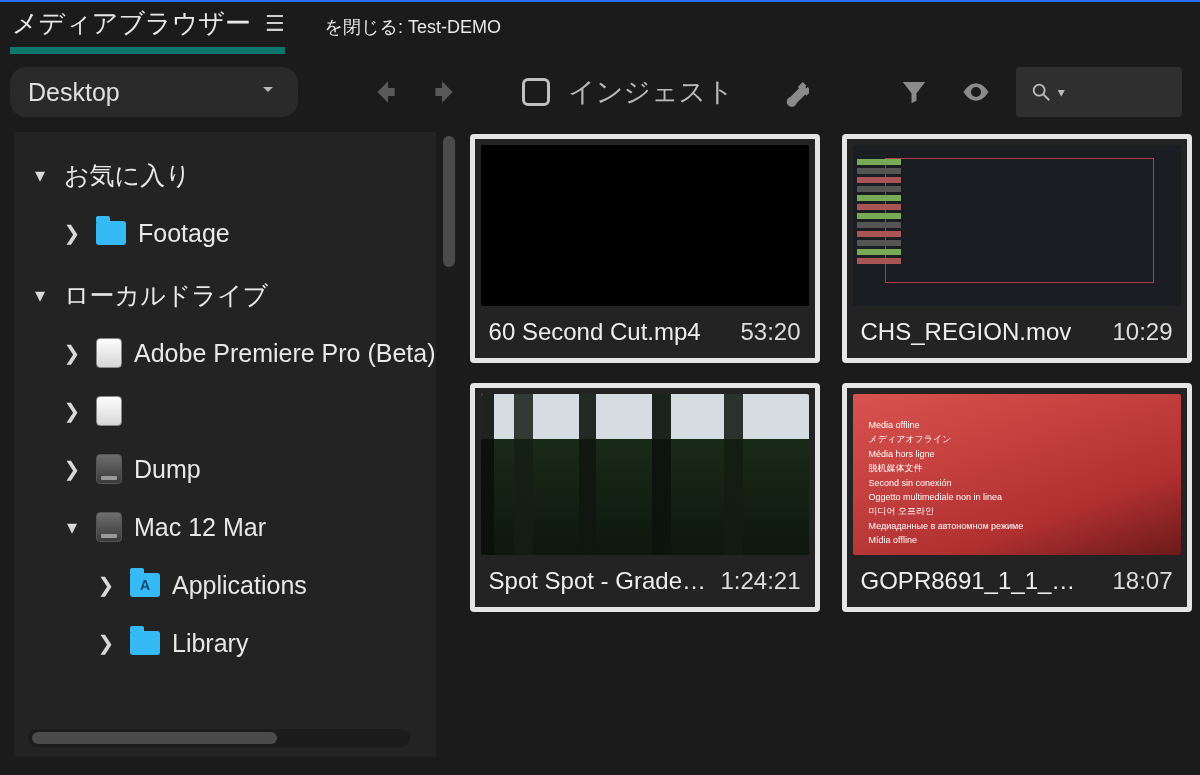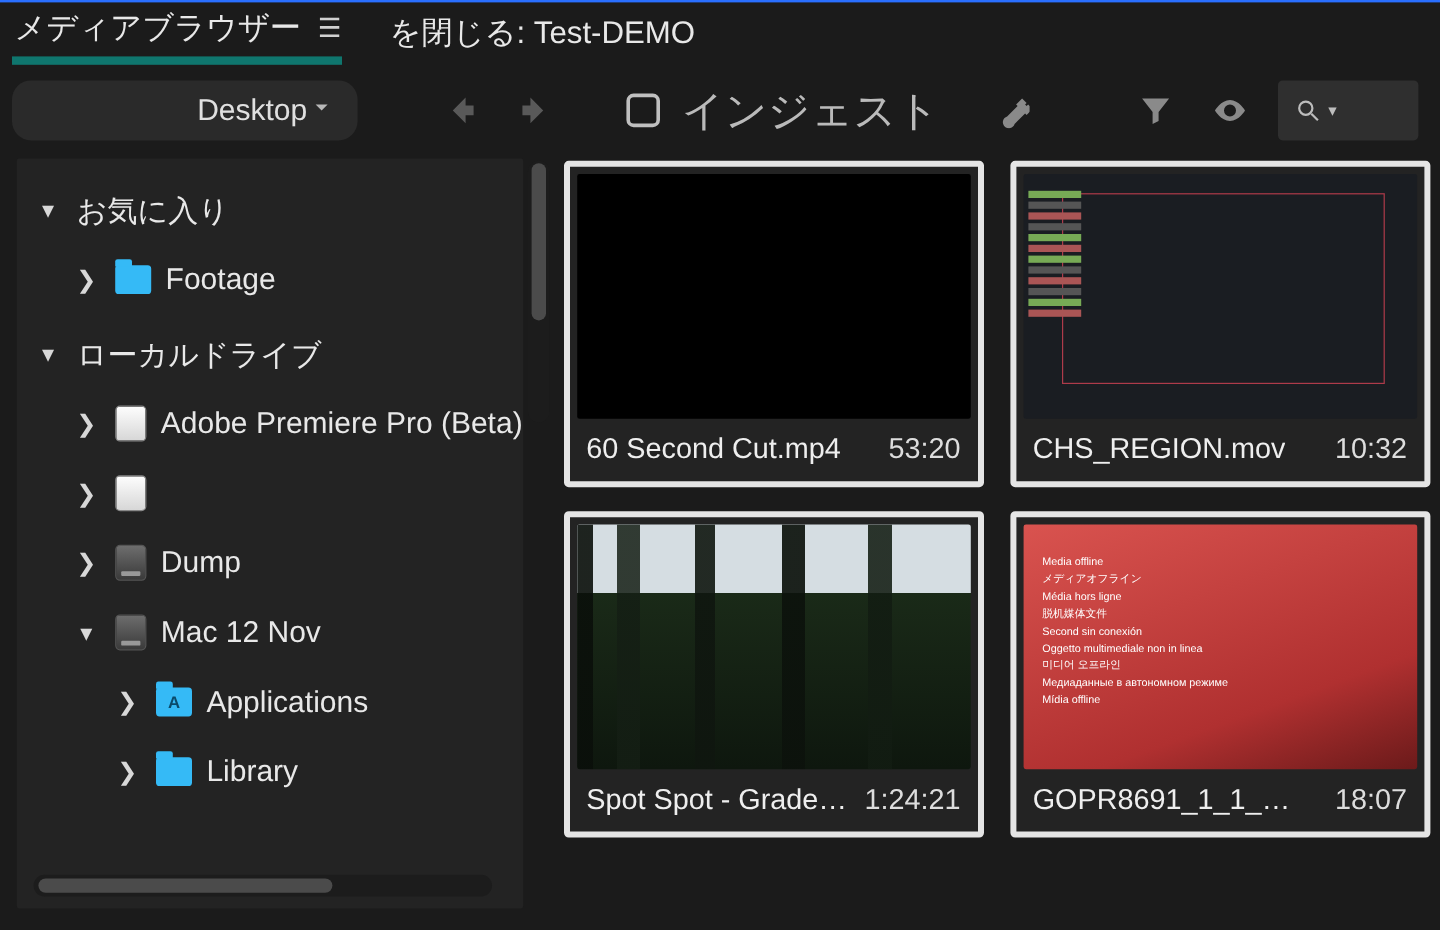--- a/index.html
+++ b/index.html
@@ -22,50 +22,50 @@
   .panel-tab {
     display: flex;
     align-items: center;
     gap: 14px;
     border-bottom: 7px solid #0f766e;
     padding: 6px 0 6px 2px;
     font-size: 26px;
     color: #e8e8e8;
   }
   .panel-menu-icon { color: #d0d0d0; font-size: 22px; line-height: 1; }
-  .close-label { font-size: 26px; color: #e8e8e8; }
+  .close-label { font-size: 18px; color: #e8e8e8; }
   .toolbar {
     display: flex;
     align-items: center;
     height: 80px;
     padding: 0 18px 0 10px;
     gap: 18px;
   }
   .dropdown {
     display: flex;
     align-items: center;
-    justify-content: flex-end;
+    justify-content: space-between;
     background: #2a2a2a;
     border-radius: 16px;
     width: 288px;
     height: 50px;
     padding: 0 18px;
     font-size: 25px;
     color: #e0e0e0;
     cursor: pointer;
   }
   .chev-down { color:#b8b8b8; }
   .spacer-sm { width: 28px; }
   .nav-btn { width:44px; height:44px; display:flex; align-items:center; justify-content:center; cursor:pointer; color:#595959; }
   .nav-btn svg { width:32px; height:32px; }
   .nav-fwd svg { transform: scaleX(-1); }
   .checkbox {
     width:28px; height:28px; border:3px solid #c0c0c0; border-radius:6px; cursor:pointer;
   }
-  .ingest-label { font-size:35px; color:#bababa; margin-right:20px;}
+  .ingest-label { font-size:27px; color:#bababa; margin-right:20px;}
   .tool-icon { color:#8a8a8a; width:44px; height:44px; display:flex; align-items:center; justify-content:center; cursor:pointer;}
   .tool-icon svg { width:30px; height:30px; }
   .search-box {
     flex:1; background:#2f2f2f; height:50px; border-radius:4px; display:flex; align-items:center; padding:0 14px; gap:6px;
   }
   .search-box svg { width:22px; height:22px; color:#bdbdbd; }
   .search-chev { color:#bdbdbd; font-size:14px; }
 
   .workspace {
     display:flex;
@@ -129,21 +129,21 @@
     width:350px;
     background:#232323;
     border:5px solid #e5e5e5;
     border-radius:4px;
     padding:6px;
     display:flex;
     flex-direction:column;
     cursor:pointer;
   }
   .thumb {
-    width:100%; height:204px; background:#000; border-radius:2px; position:relative; overflow:hidden;
+    width:100%; height:161px; background:#000; border-radius:2px; position:relative; overflow:hidden;
   }
   .thumb.editor { background:#1a1d22; }
   .thumb.editor::before{ content:""; position:absolute; left:10%; right:8%; top:8%; bottom:14%; border:1px solid #ae3b4a;}
   .thumb.editor .rows{ position:absolute; left:4px; top:14px; width:44px; display:flex; flex-direction:column; gap:3px;}
   .thumb.editor .rows span{ height:6px; background:#555;}
   .thumb.editor .rows span:nth-child(odd){background:#7a5;}
   .thumb.editor .rows span:nth-child(3n){background:#a55;}
   .thumb.forest { background:linear-gradient(#d5dde2 0%, #d5dde2 28%, #1a2a18 28%, #0e170e 100%);}
   .thumb.forest::after{content:""; position:absolute; inset:0;
     background:
@@ -253,21 +253,21 @@
         <span class="drive-icon"></span>
       </div>
       <div class="tree-row" style="padding-left:46px">
         <span class="disclosure">❯</span>
         <span class="drive-icon dark"></span>
         <span>Dump</span>
       </div>
       <div class="tree-row" style="padding-left:46px">
         <span class="disclosure">▾</span>
         <span class="drive-icon dark"></span>
-        <span>Mac 12 Nov</span>
+        <span>Mac 12 Mar</span>
       </div>
       <div class="tree-row" style="padding-left:80px">
         <span class="disclosure">❯</span>
         <span class="folder-icon app"></span>
         <span>Applications</span>
       </div>
       <div class="tree-row" style="padding-left:80px">
         <span class="disclosure">❯</span>
         <span class="folder-icon"></span>
         <span>Library</span>
@@ -299,21 +299,21 @@
               <span></span>
               <span></span>
               <span></span>
               <span></span>
               <span></span>
               <span></span>
             </div>
         </div>
         <div class="card-meta">
           <span class="card-name">CHS_REGION.mov</span>
-          <span class="card-dur">10:32</span>
+          <span class="card-dur">10:29</span>
         </div>
       </div>
     </div>
     <div class="grid-row">
       <div class="card">
         <div class="thumb forest"></div>
         <div class="card-meta">
           <span class="card-name">Spot Spot - Grade…</span>
           <span class="card-dur">1:24:21</span>
         </div>

